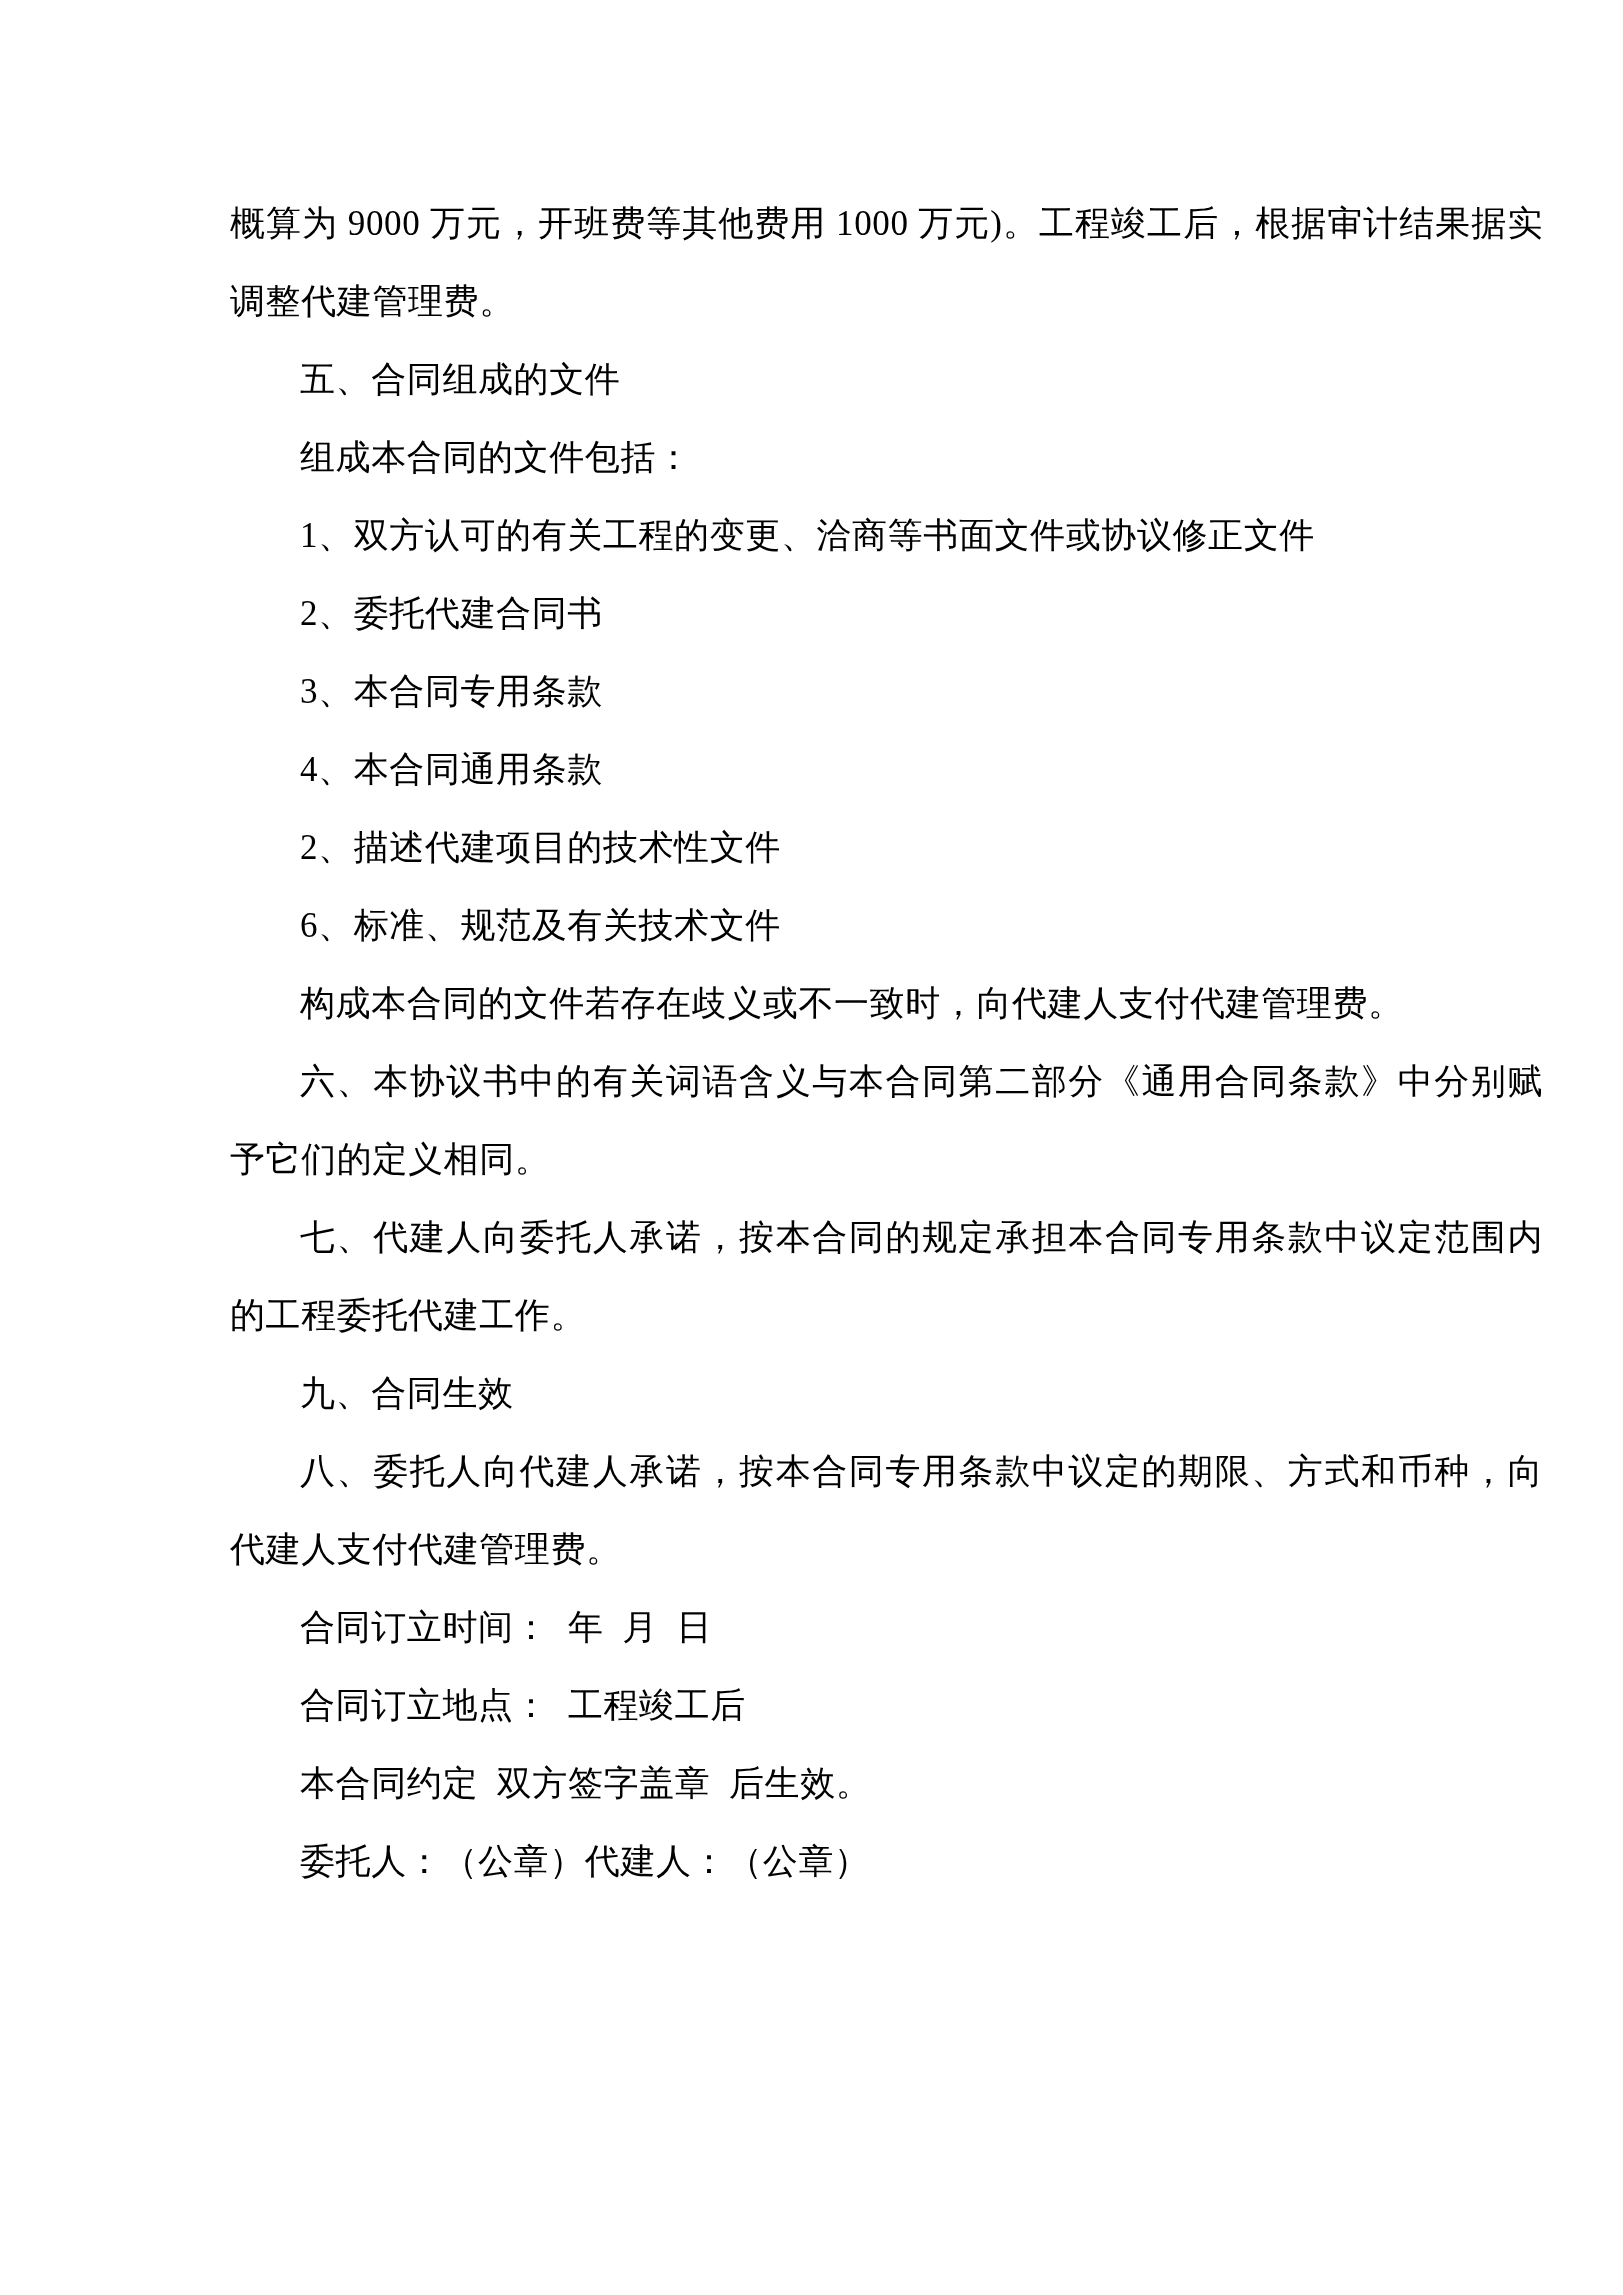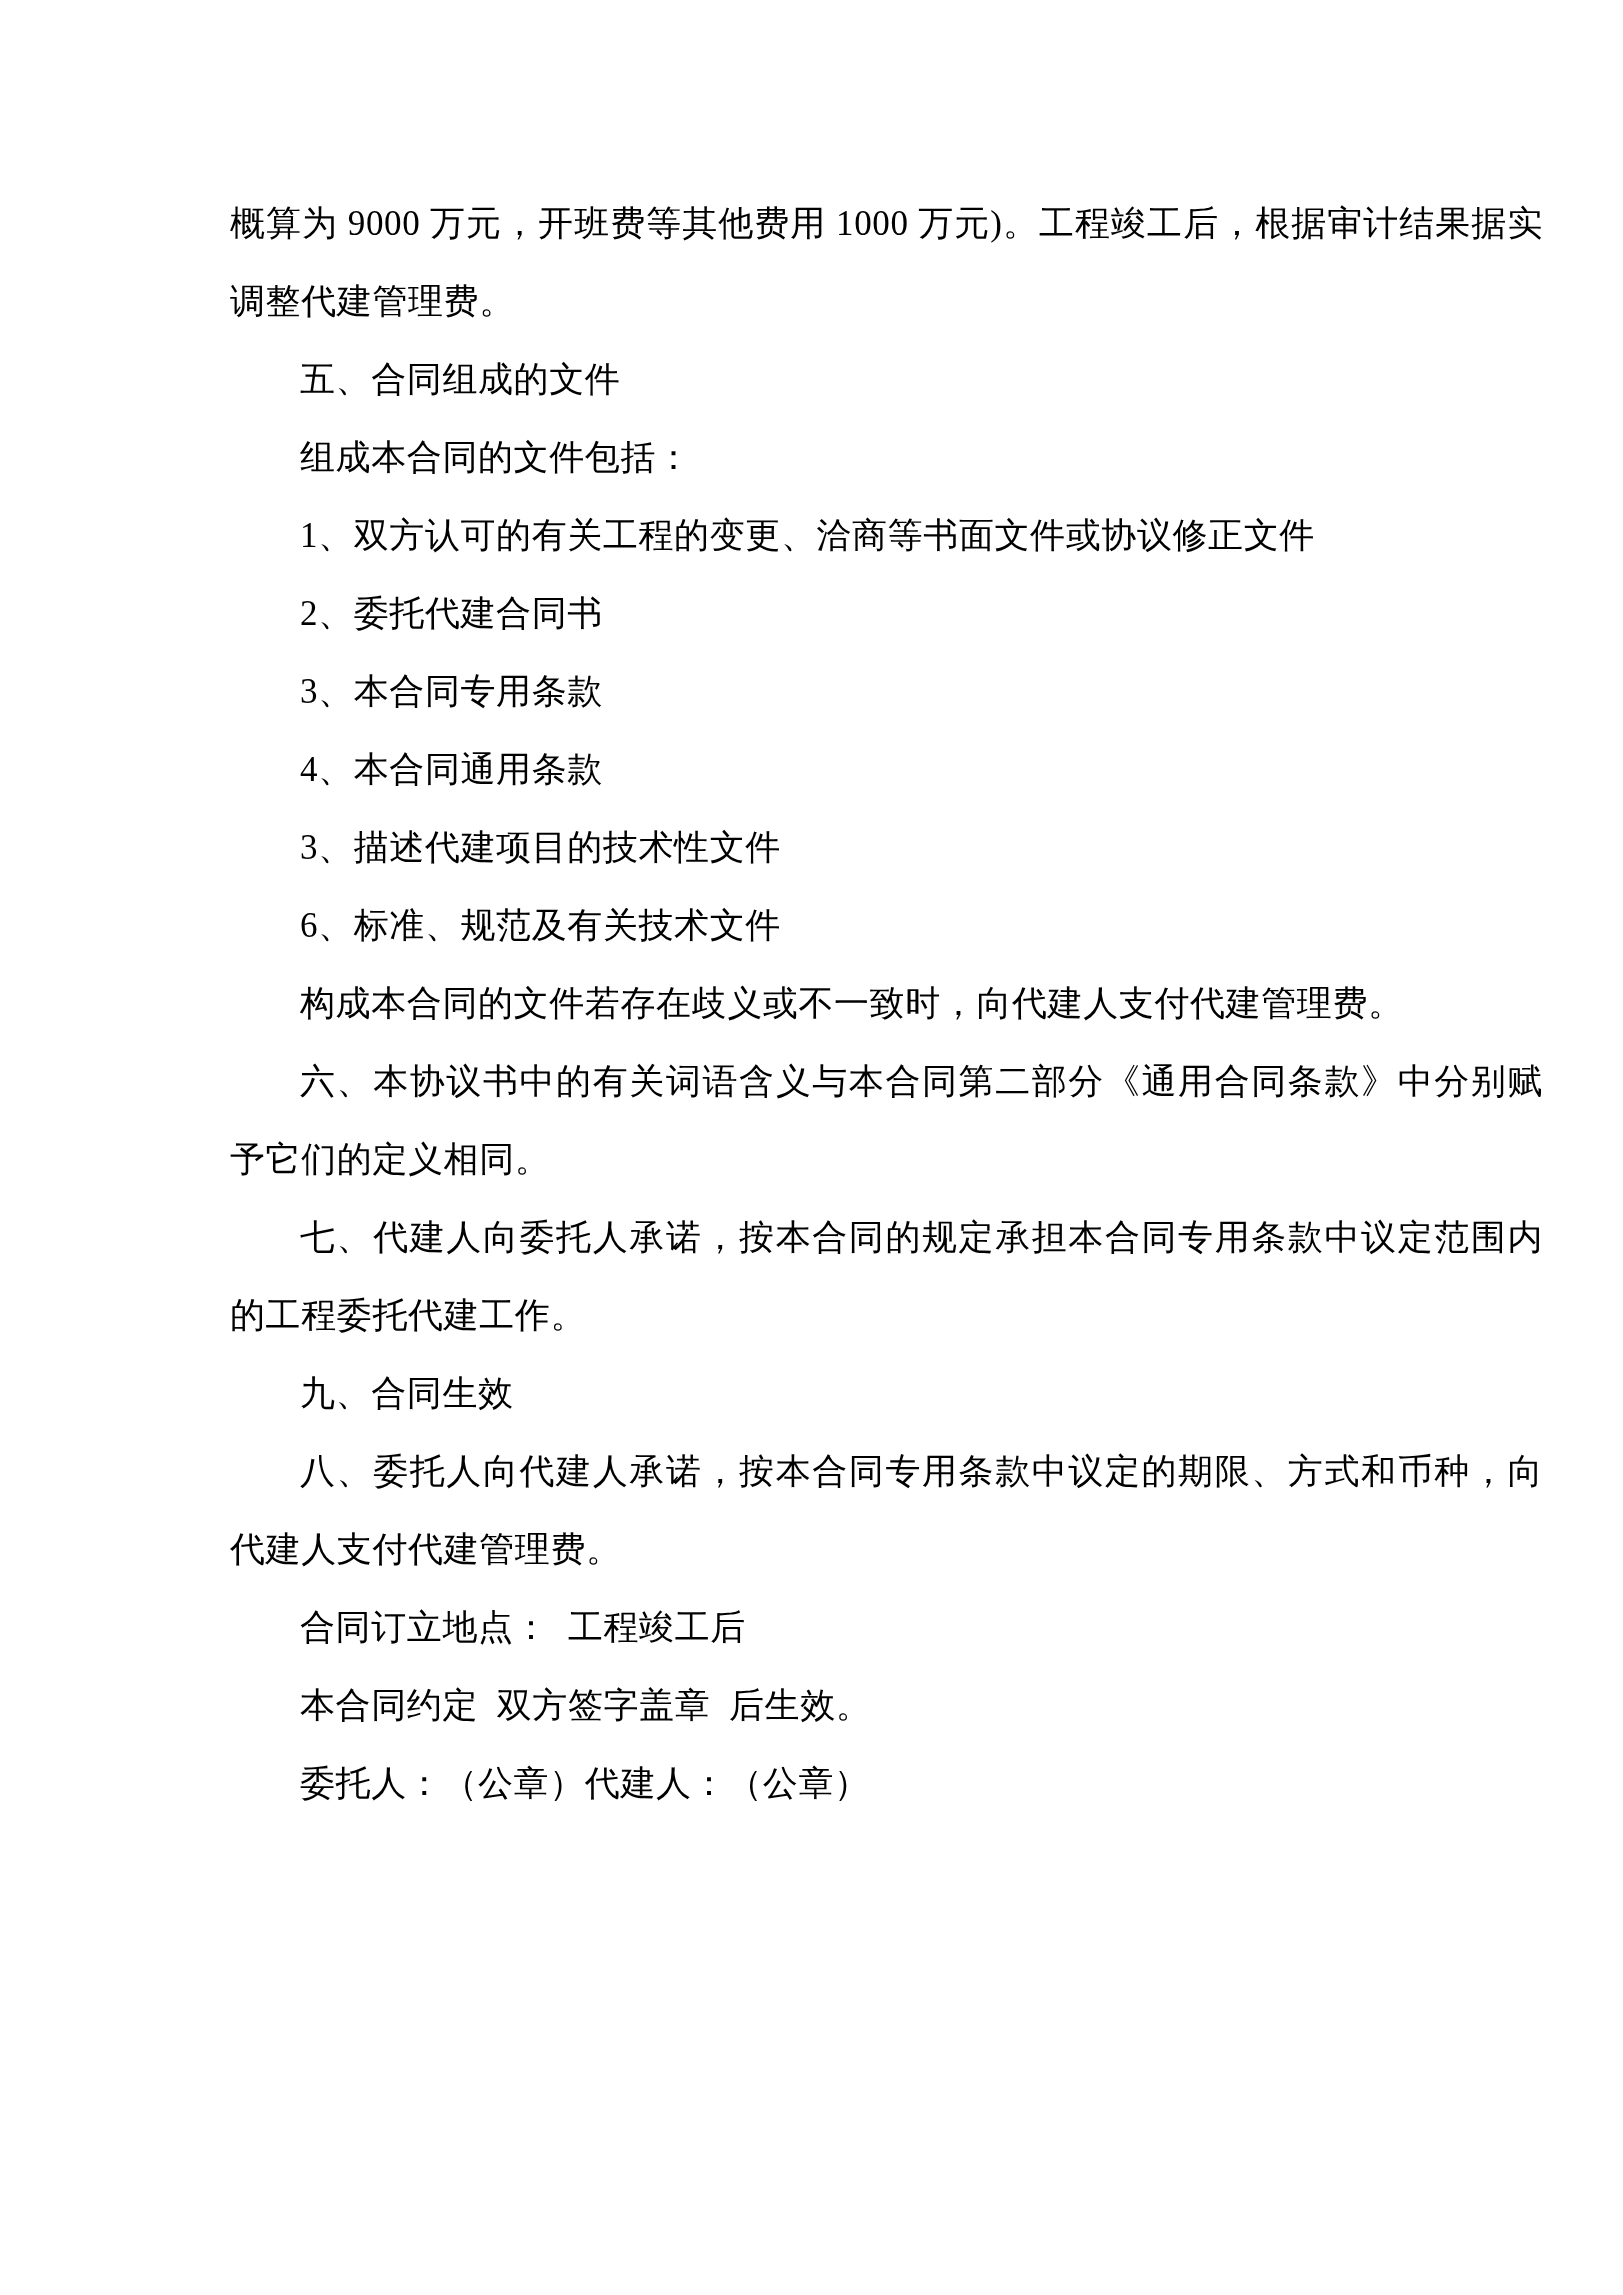--- a/index.html
+++ b/index.html
@@ -48,26 +48,27 @@
 <div class="page">
   <div class="doc-body">
 
     <p class="para noindent">概算为 9000 万元，开班费等其他费用 1000 万元)。工程竣工后，根据审计结果据实调整代建管理费。</p>
     <p class="para indent">五、合同组成的文件</p>
     <p class="para indent">组成本合同的文件包括：</p>
     <p class="para indent">1、双方认可的有关工程的变更、洽商等书面文件或协议修正文件</p>
     <p class="para indent">2、委托代建合同书</p>
     <p class="para indent">3、本合同专用条款</p>
     <p class="para indent">4、本合同通用条款</p>
-    <p class="para indent">3、描述代建项目的技术性文件</p>
+    <p class="para indent">2、描述代建项目的技术性文件</p>
     <p class="para indent">6、标准、规范及有关技术文件</p>
     <p class="para indent">构成本合同的文件若存在歧义或不一致时，向代建人支付代建管理费。</p>
     <p class="para indent">六、本协议书中的有关词语含义与本合同第二部分《通用合同条款》中分别赋予它们的定义相同。</p>
     <p class="para indent">七、代建人向委托人承诺，按本合同的规定承担本合同专用条款中议定范围内的工程委托代建工作。</p>
     <p class="para indent">九、合同生效</p>
     <p class="para indent">八、委托人向代建人承诺，按本合同专用条款中议定的期限、方式和币种，向代建人支付代建管理费。</p>
+    <p class="para indent">合同订立时间：  年  月  日</p>
     <p class="para indent">合同订立地点：  工程竣工后</p>
     <p class="para indent">本合同约定  双方签字盖章  后生效。</p>
     <p class="para indent">委托人：（公章）代建人：（公章）</p>
 
   </div>
 </div>
 
 
 </body></html>

